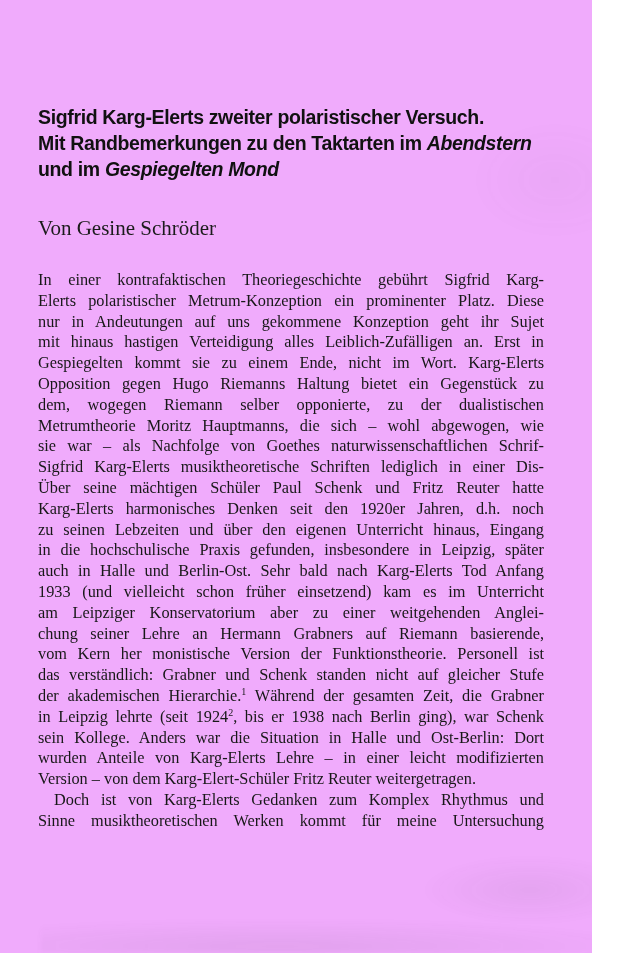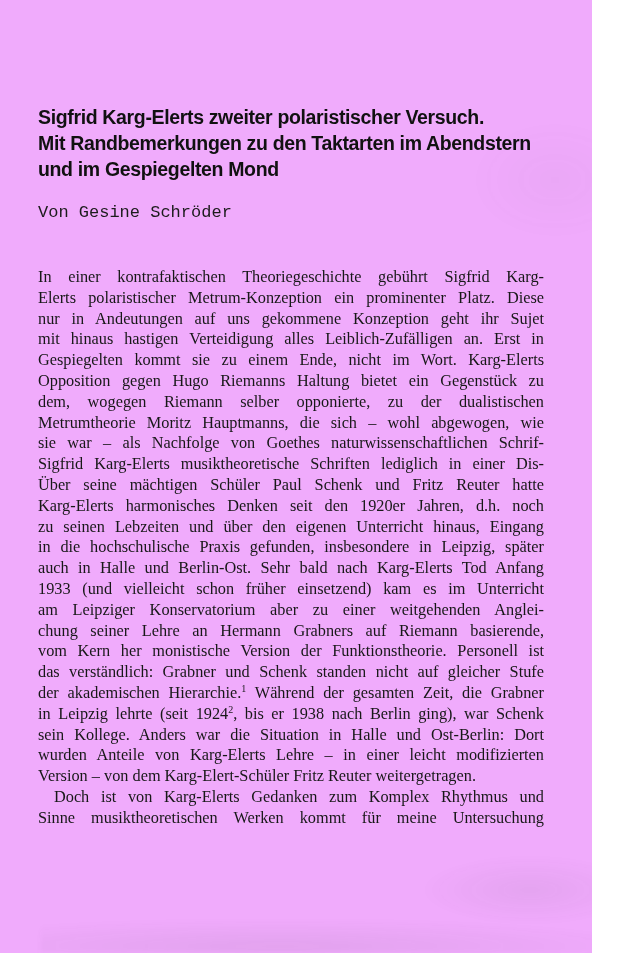--- a/index.html
+++ b/index.html
@@ -25,30 +25,31 @@
     font-weight: 700;
     font-size: 19.5px;
     line-height: 26px;
     letter-spacing: -0.35px;
     color: #111111;
   }
   .title-line {
     white-space: nowrap;
   }
   .it {
+    font-style: italic;
   }
   .author {
-    margin-top: 21px;
-    font-family: Liberation Mono, monospace;
-    font-size: 17px;
+    margin-top: 36px;
+    font-family: Liberation Serif, serif;
+    font-size: 21px;
     line-height: 20px;
     color: #1c1c1c;
   }
   .bodytext {
-    margin-top: 44px;
+    margin-top: 32px;
     font-family: "Liberation Serif", serif;
     font-size: 16.3px;
     line-height: 20.8px;
     color: #181818;
   }
   .line {
     text-align: justify;
     text-align-last: justify;
   }
   .line.flush {

